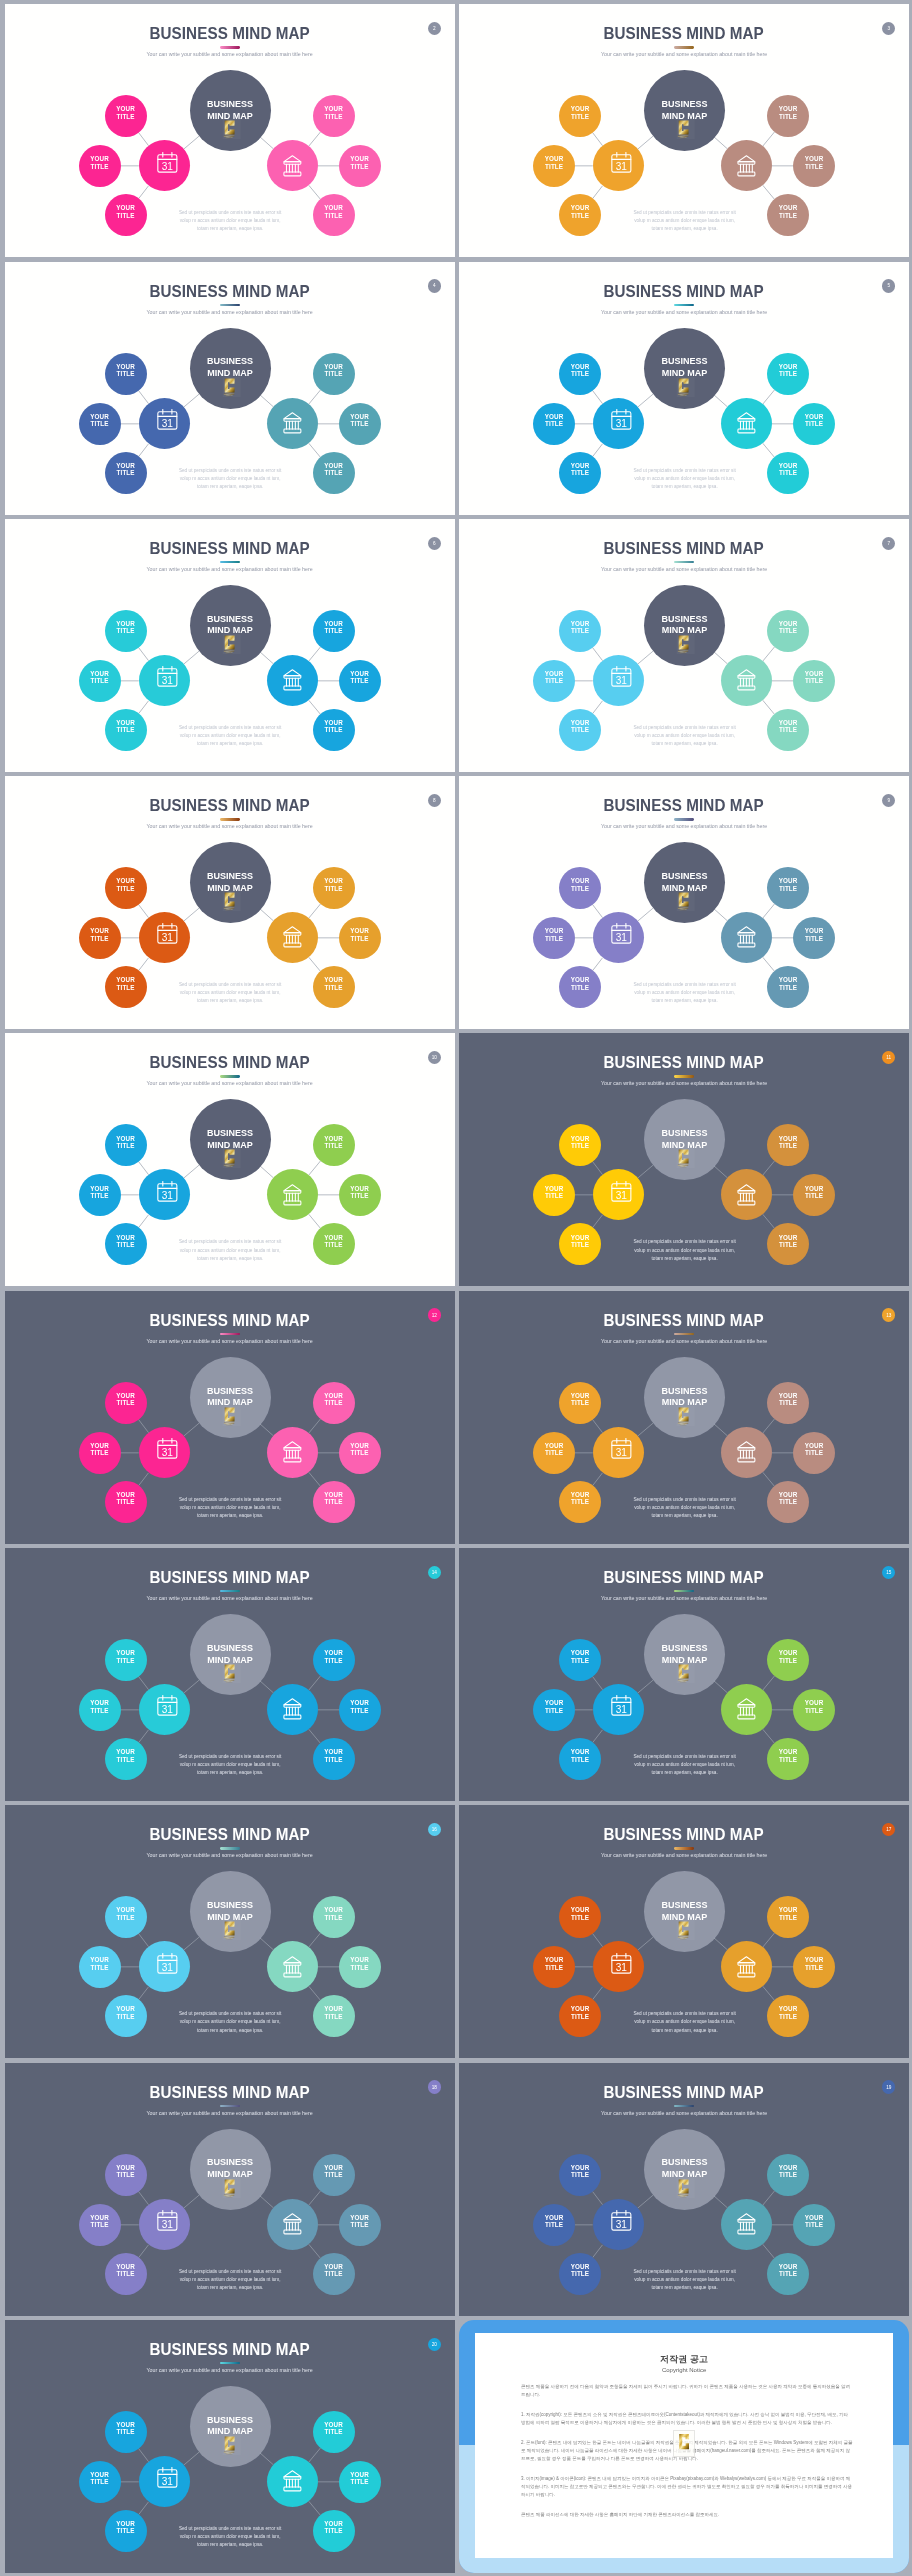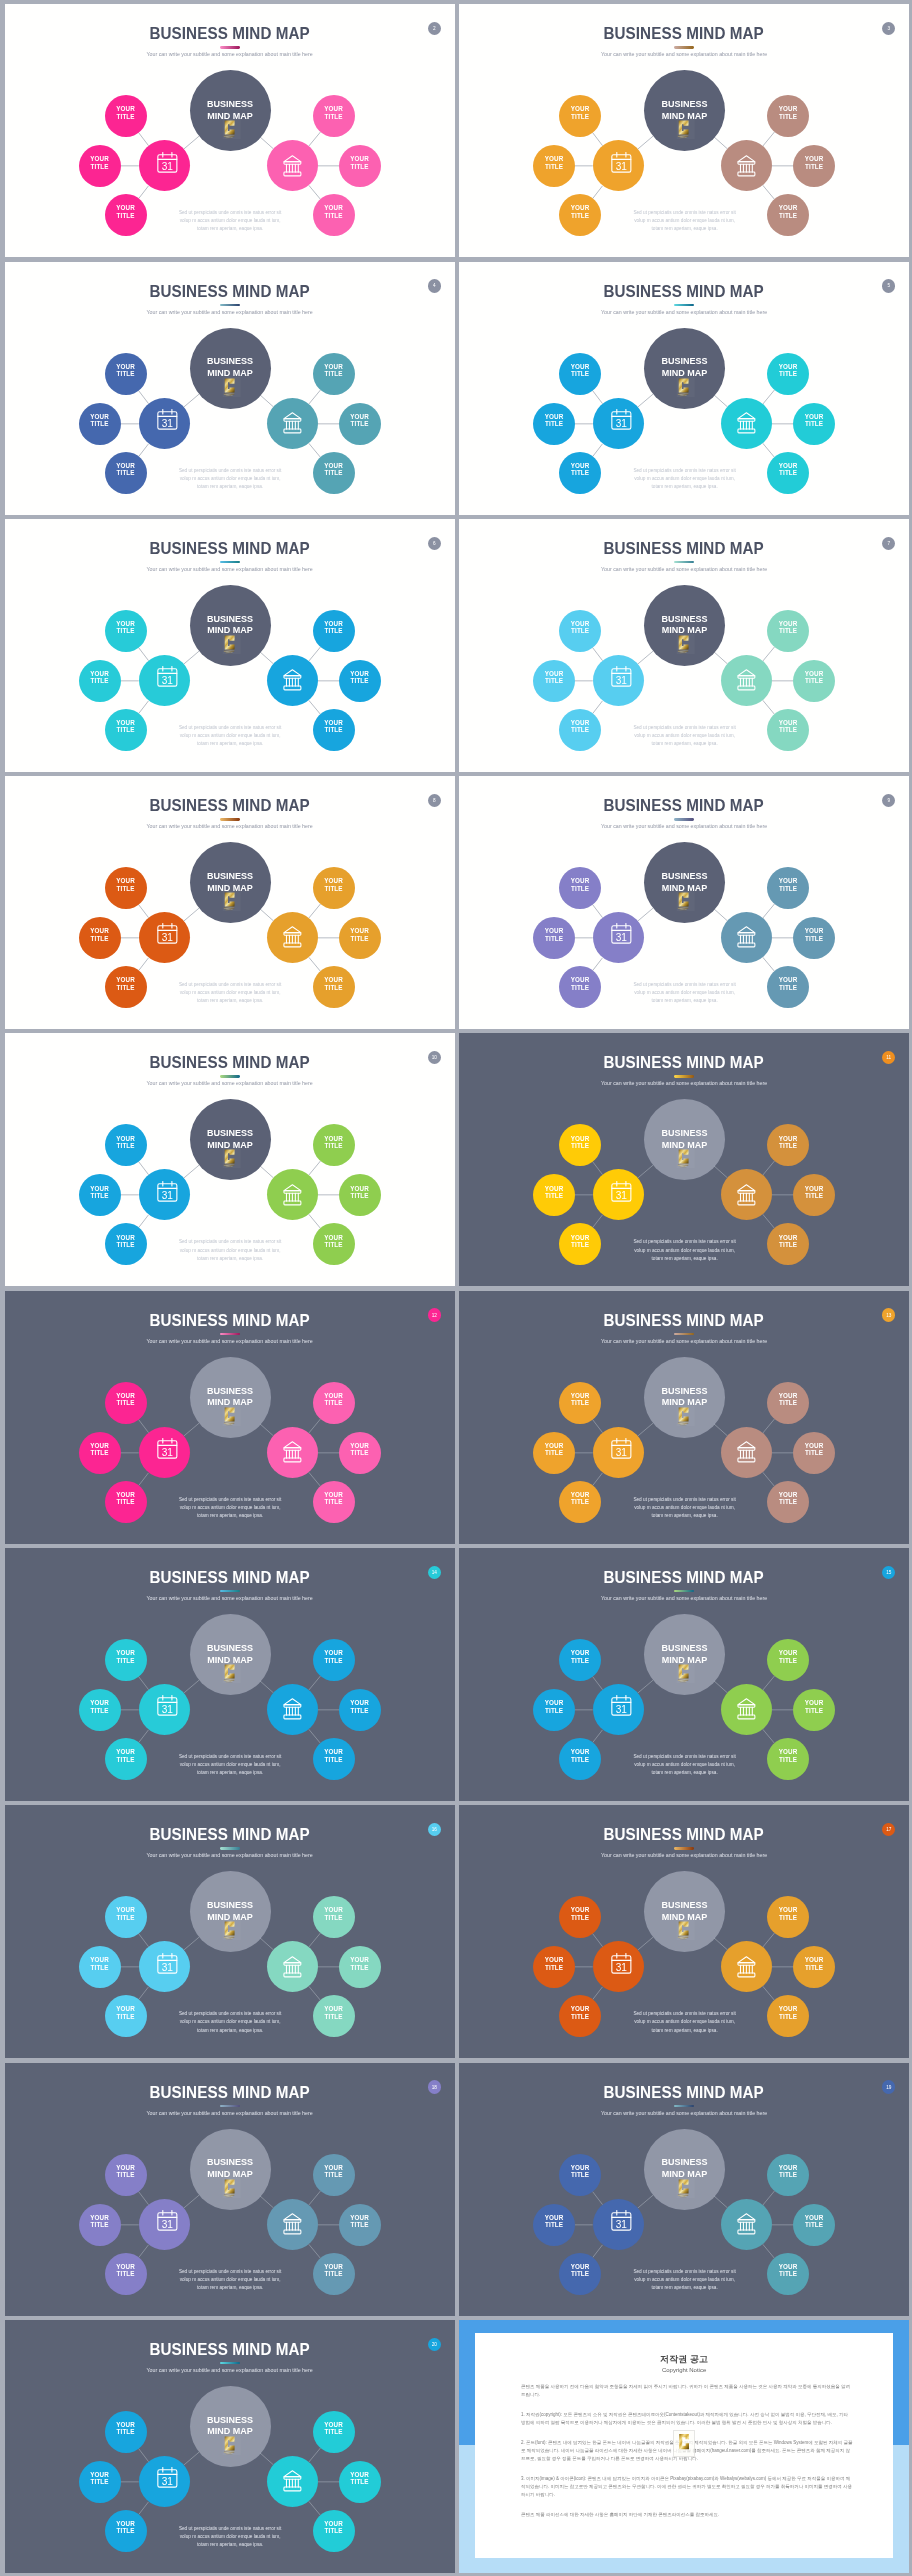--- a/index.html
+++ b/index.html
@@ -17,21 +17,21 @@
 .cir{position:absolute;border-radius:50%;display:flex;align-items:center;justify-content:center;text-align:center;color:#fff;box-sizing:border-box;}
 .cir.sm{width:42px;height:42px;font-size:6.3px;font-weight:700;line-height:7.4px;letter-spacing:0.1px;flex-direction:column;padding-bottom:7.1px;}
 .cir.hub{width:51px;height:51px;}
 .cir.center{width:81px;height:81px;background:#5b6175;flex-direction:column;font-size:9px;font-weight:700;line-height:1.3;}
 .slide.dark .cir.center{background:rgba(208,214,228,.455);}
 .body-txt{position:absolute;left:154px;top:205px;width:143px;text-align:center;font-size:4.7px;line-height:8.1px;color:#bfc4ce;}
 .slide.dark .body-txt{color:#e2e5ed;}
 .lines{position:absolute;left:0;top:0;pointer-events:none;}
 .wm{position:absolute;left:30px;top:47px;width:25px;height:22px;}
 
-.cp{background:#4a9fe8;position:relative;overflow:hidden;}
+.cp{background:#4a9fe8;position:relative;overflow:hidden;border-radius:15px;}
 .cp .band{position:absolute;left:0;right:0;top:125px;bottom:0;background:#b6ddf7;}
 .cp .sheet{position:absolute;left:16px;top:13px;right:16px;bottom:15px;background:#fff;}
 .cp .h1{position:absolute;left:0;right:0;top:22px;text-align:center;font-size:9px;font-weight:700;color:#4a4a4a;line-height:1;letter-spacing:0.1px;}
 .cp .h2{position:absolute;left:0;right:0;top:34px;text-align:center;font-size:6px;color:#5d5d5d;line-height:1;}
 .cp .ptext{position:absolute;left:46px;top:50px;width:332px;font-size:4.5px;line-height:8px;color:#7b7b7b;}
 .cp .ptext p{margin:0 0 12px 0;}
 .cp .wm2{position:absolute;left:200px;top:97px;width:24px;height:24px;}
 .cp .wmbox{position:absolute;left:198px;top:97px;width:22px;height:27.4px;background:rgba(253,253,249,.72);border:0.5px solid rgba(175,175,175,.3);box-sizing:border-box;}
 </style>
 </head>

